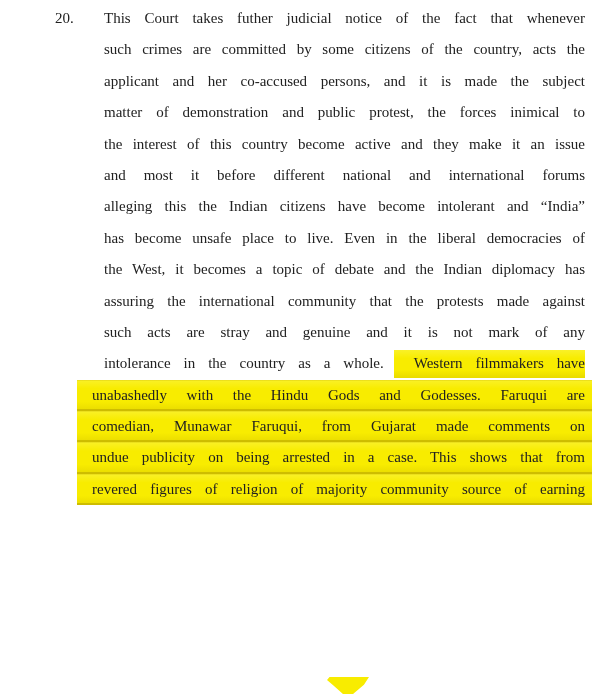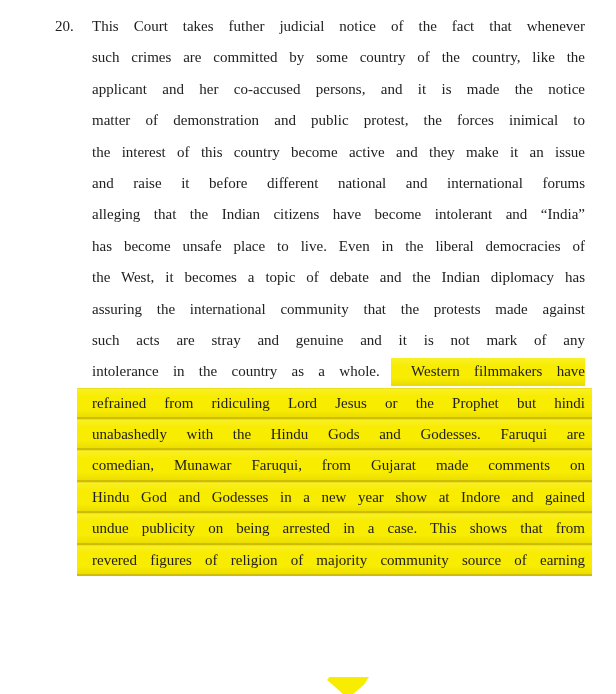--- a/index.html
+++ b/index.html
@@ -16,21 +16,21 @@
     position: relative;
     width: 616px;
     height: 694px;
     background: var(--page-bg);
     overflow: hidden;
   }
 
   .para {
     position: absolute;
     left: 92px;
-    top: 11px;
+    top: 3px;
     width: 493px;
     color: var(--text);
     font-size: 15px;
   }
 
   .num {
     position: absolute;
     left: -37px;
     top: 0;
     height: 31.4px;
@@ -38,20 +38,21 @@
     font-size: 15px;
     color: var(--text);
   }
 
   .line {
     height: 31.4px;
     line-height: 31.4px;
     text-align: justify;
     text-align-last: justify;
     overflow: hidden;
+    margin-left: 12px;
   }
 
   
   .line.hl-full {
     margin-left: -15px;  padding-left: 15px;
     margin-right: -7px;  padding-right: 7px;
     background-color: var(--hl);
     background-image: linear-gradient(180deg,
       rgba(255,255,160,0.25) 0%,
       rgba(0,0,0,0) 28%,
@@ -85,33 +86,31 @@
   }
 </style>
 </head>
 <body>
 
 <div class="page">
   <div class="para">
     <span class="num">20.</span>
     <div class="lines">
         <div class="line"><span class="seg">This Court takes futher judicial notice of the fact that whenever</span></div>
-        <div class="line"><span class="seg">such crimes are committed by some country of the country, like the</span></div>
-        <div class="line"><span class="seg">applicant and her co-accused persons, and it is made the notice</span></div>
+        <div class="line"><span class="seg">such crimes are committed by some citizens of the country, acts the</span></div>
+        <div class="line"><span class="seg">applicant and her co-accused persons, and it is made the subject</span></div>
         <div class="line"><span class="seg">matter of demonstration and public protest, the forces inimical to</span></div>
         <div class="line"><span class="seg">the interest of this country become active and they make it an issue</span></div>
-        <div class="line"><span class="seg">and raise it before different national and international forums</span></div>
-        <div class="line"><span class="seg">alleging that the Indian citizens have become intolerant and “India”</span></div>
+        <div class="line"><span class="seg">and most it before different national and international forums</span></div>
+        <div class="line"><span class="seg">alleging this the Indian citizens have become intolerant and “India”</span></div>
         <div class="line"><span class="seg">has become unsafe place to live. Even in the liberal democracies of</span></div>
         <div class="line"><span class="seg">the West, it becomes a topic of debate and the Indian diplomacy has</span></div>
         <div class="line"><span class="seg">assuring the international community that the protests made against</span></div>
         <div class="line"><span class="seg">such acts are stray and genuine and it is not  mark of any</span></div>
         <div class="line"><span class="seg">intolerance in the country as a whole. </span><span class="seg hl-partial">Western filmmakers have</span></div>
-        <div class="line hl-full"><span class="seg">refrained from ridiculing Lord Jesus or the Prophet but hindi</span></div>
         <div class="line hl-full"><span class="seg">unabashedly with the Hindu Gods and Godesses. Faruqui are</span></div>
         <div class="line hl-full"><span class="seg">comedian, Munawar Faruqui, from Gujarat made comments on</span></div>
-        <div class="line hl-full"><span class="seg">Hindu God and Godesses in a new year show at Indore and gained</span></div>
         <div class="line hl-full"><span class="seg">undue publicity on being arrested in a case. This shows that from</span></div>
         <div class="line hl-full"><span class="seg">revered figures of religion of majority community source of earning</span></div>
       </div>
   </div>
   <div class="drip"></div>
 </div>
 
 </body></html>

